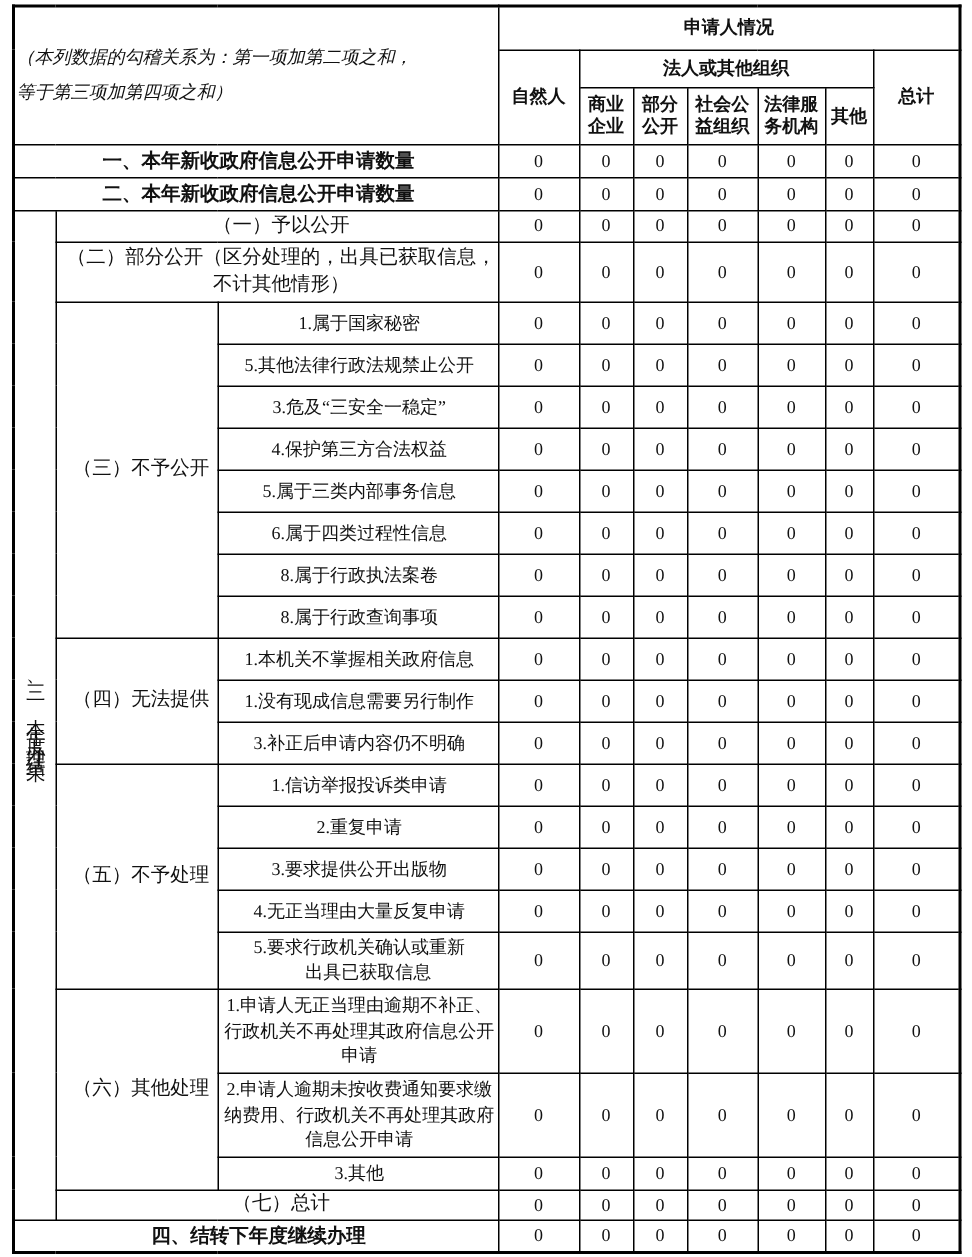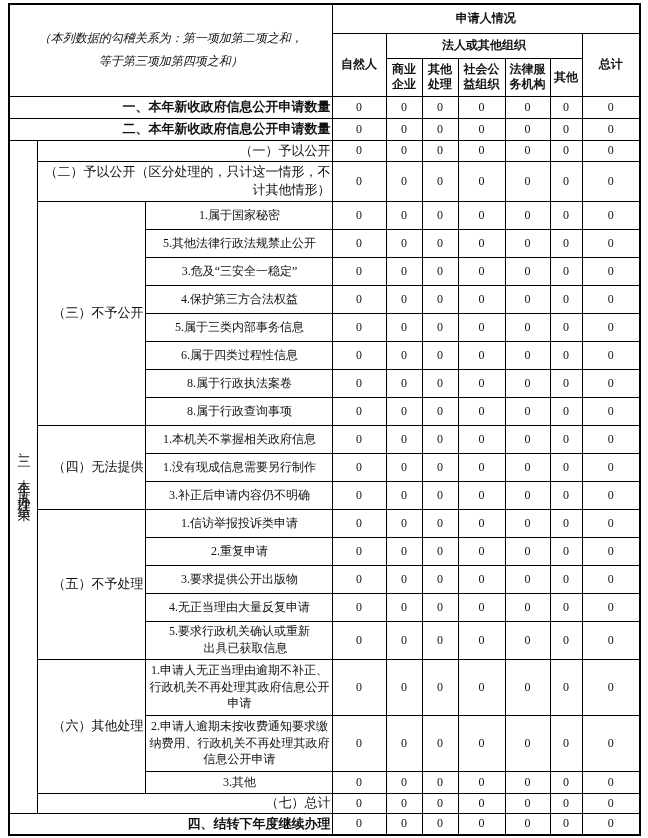--- a/index.html
+++ b/index.html
@@ -8,28 +8,28 @@
   .sheet{position:absolute;left:8px;top:3px;}
   table{border-collapse:collapse;table-layout:fixed;width:631px;
         border:2px solid #000;}
   td{border:1px solid #000;padding:0 1px;vertical-align:middle;
      overflow:hidden;}
   
   .hh1{height:29px}.hh2{height:25px}.hh3{height:38px}
   .r22{height:22px}.r21{height:21px}.r40{height:40px}
   .r28{height:28px}.r38{height:38px}.r56{height:56px}.r20{height:20px}
   
-  .note{text-align:center;font-style:italic;font-size:12px;line-height:1.9;
+  .note{font-style:italic;font-size:12px;line-height:1.9;
         white-space:pre-line;font-family:"Liberation Serif",serif;}
   .hdr{text-align:center;font-weight:bold;font-size:12px;line-height:1.25;
        font-family:"Liberation Sans","DejaVu Sans",sans-serif;margin-top:24px;}
-  .blabel{font-weight:bold;font-size:13px;padding-left:4px;text-align:right;
+  .blabel{font-weight:bold;font-size:13px;padding-left:4px;text-align:center;
           font-family:"Liberation Sans","DejaVu Sans",sans-serif;}
-  .sub{font-size:13px;padding-left:7px;text-align:right;line-height:1.35;
-       font-family:Liberation Serif, serif;}
+  .sub{font-size:13px;padding-left:7px;text-align:center;line-height:1.35;
+       font-family:Liberation Mono, monospace;}
   .item{font-size:12px;padding-left:3px;text-align:center;line-height:1.4;
         font-family:"Liberation Serif",serif;}
   .pre{white-space:pre-line;}
   .num{text-align:center;font-size:12px;font-family:"Liberation Serif",serif;}
   .vert{text-align:center;vertical-align:middle;font-size:13px;
         font-family:"Liberation Serif",serif;}
   .vert span{writing-mode:vertical-rl;text-orientation:upright;
         letter-spacing:5px;display:inline-block;line-height:1.1;}
 </style>
 </head>
@@ -56,21 +56,21 @@
 等于第三项加第四项之和）</td>
     <td class="hdr" colspan="7">申请人情况</td>
   </tr>
   <tr class="hh2">
     <td class="hdr" rowspan="2">自然人</td>
     <td class="hdr" colspan="5">法人或其他组织</td>
     <td class="hdr" rowspan="2">总计</td>
   </tr>
   <tr class="hh3">
     <td class="hdr">商业企业</td>
-    <td class="hdr">其他处理</td>
+    <td class="hdr">部分公开</td>
     <td class="hdr">社会公益组织</td>
     <td class="hdr">法律服务机构</td>
     <td class="hdr">其他</td>
   </tr>
 
   <tr class="r22">
     <td class="blabel" colspan="3">一、本年新收政府信息公开申请数量</td>
   <td class="num">0</td>
           <td class="num">0</td>
           <td class="num">0</td>
@@ -95,21 +95,21 @@
     <td class="sub" colspan="2">（一）予以公开</td>
   <td class="num">0</td>
           <td class="num">0</td>
           <td class="num">0</td>
           <td class="num">0</td>
           <td class="num">0</td>
           <td class="num">0</td>
           <td class="num">0</td>
         </tr>
   <tr class="r40">
-    <td class="sub" colspan="2">（二）予以公开（区分处理的，只计这一情形，不计其他情形）</td>
+    <td class="sub" colspan="2">（二）部分公开（区分处理的，出具已获取信息，不计其他情形）</td>
   <td class="num">0</td>
           <td class="num">0</td>
           <td class="num">0</td>
           <td class="num">0</td>
           <td class="num">0</td>
           <td class="num">0</td>
           <td class="num">0</td>
         </tr>
 
   <tr class="r28">

